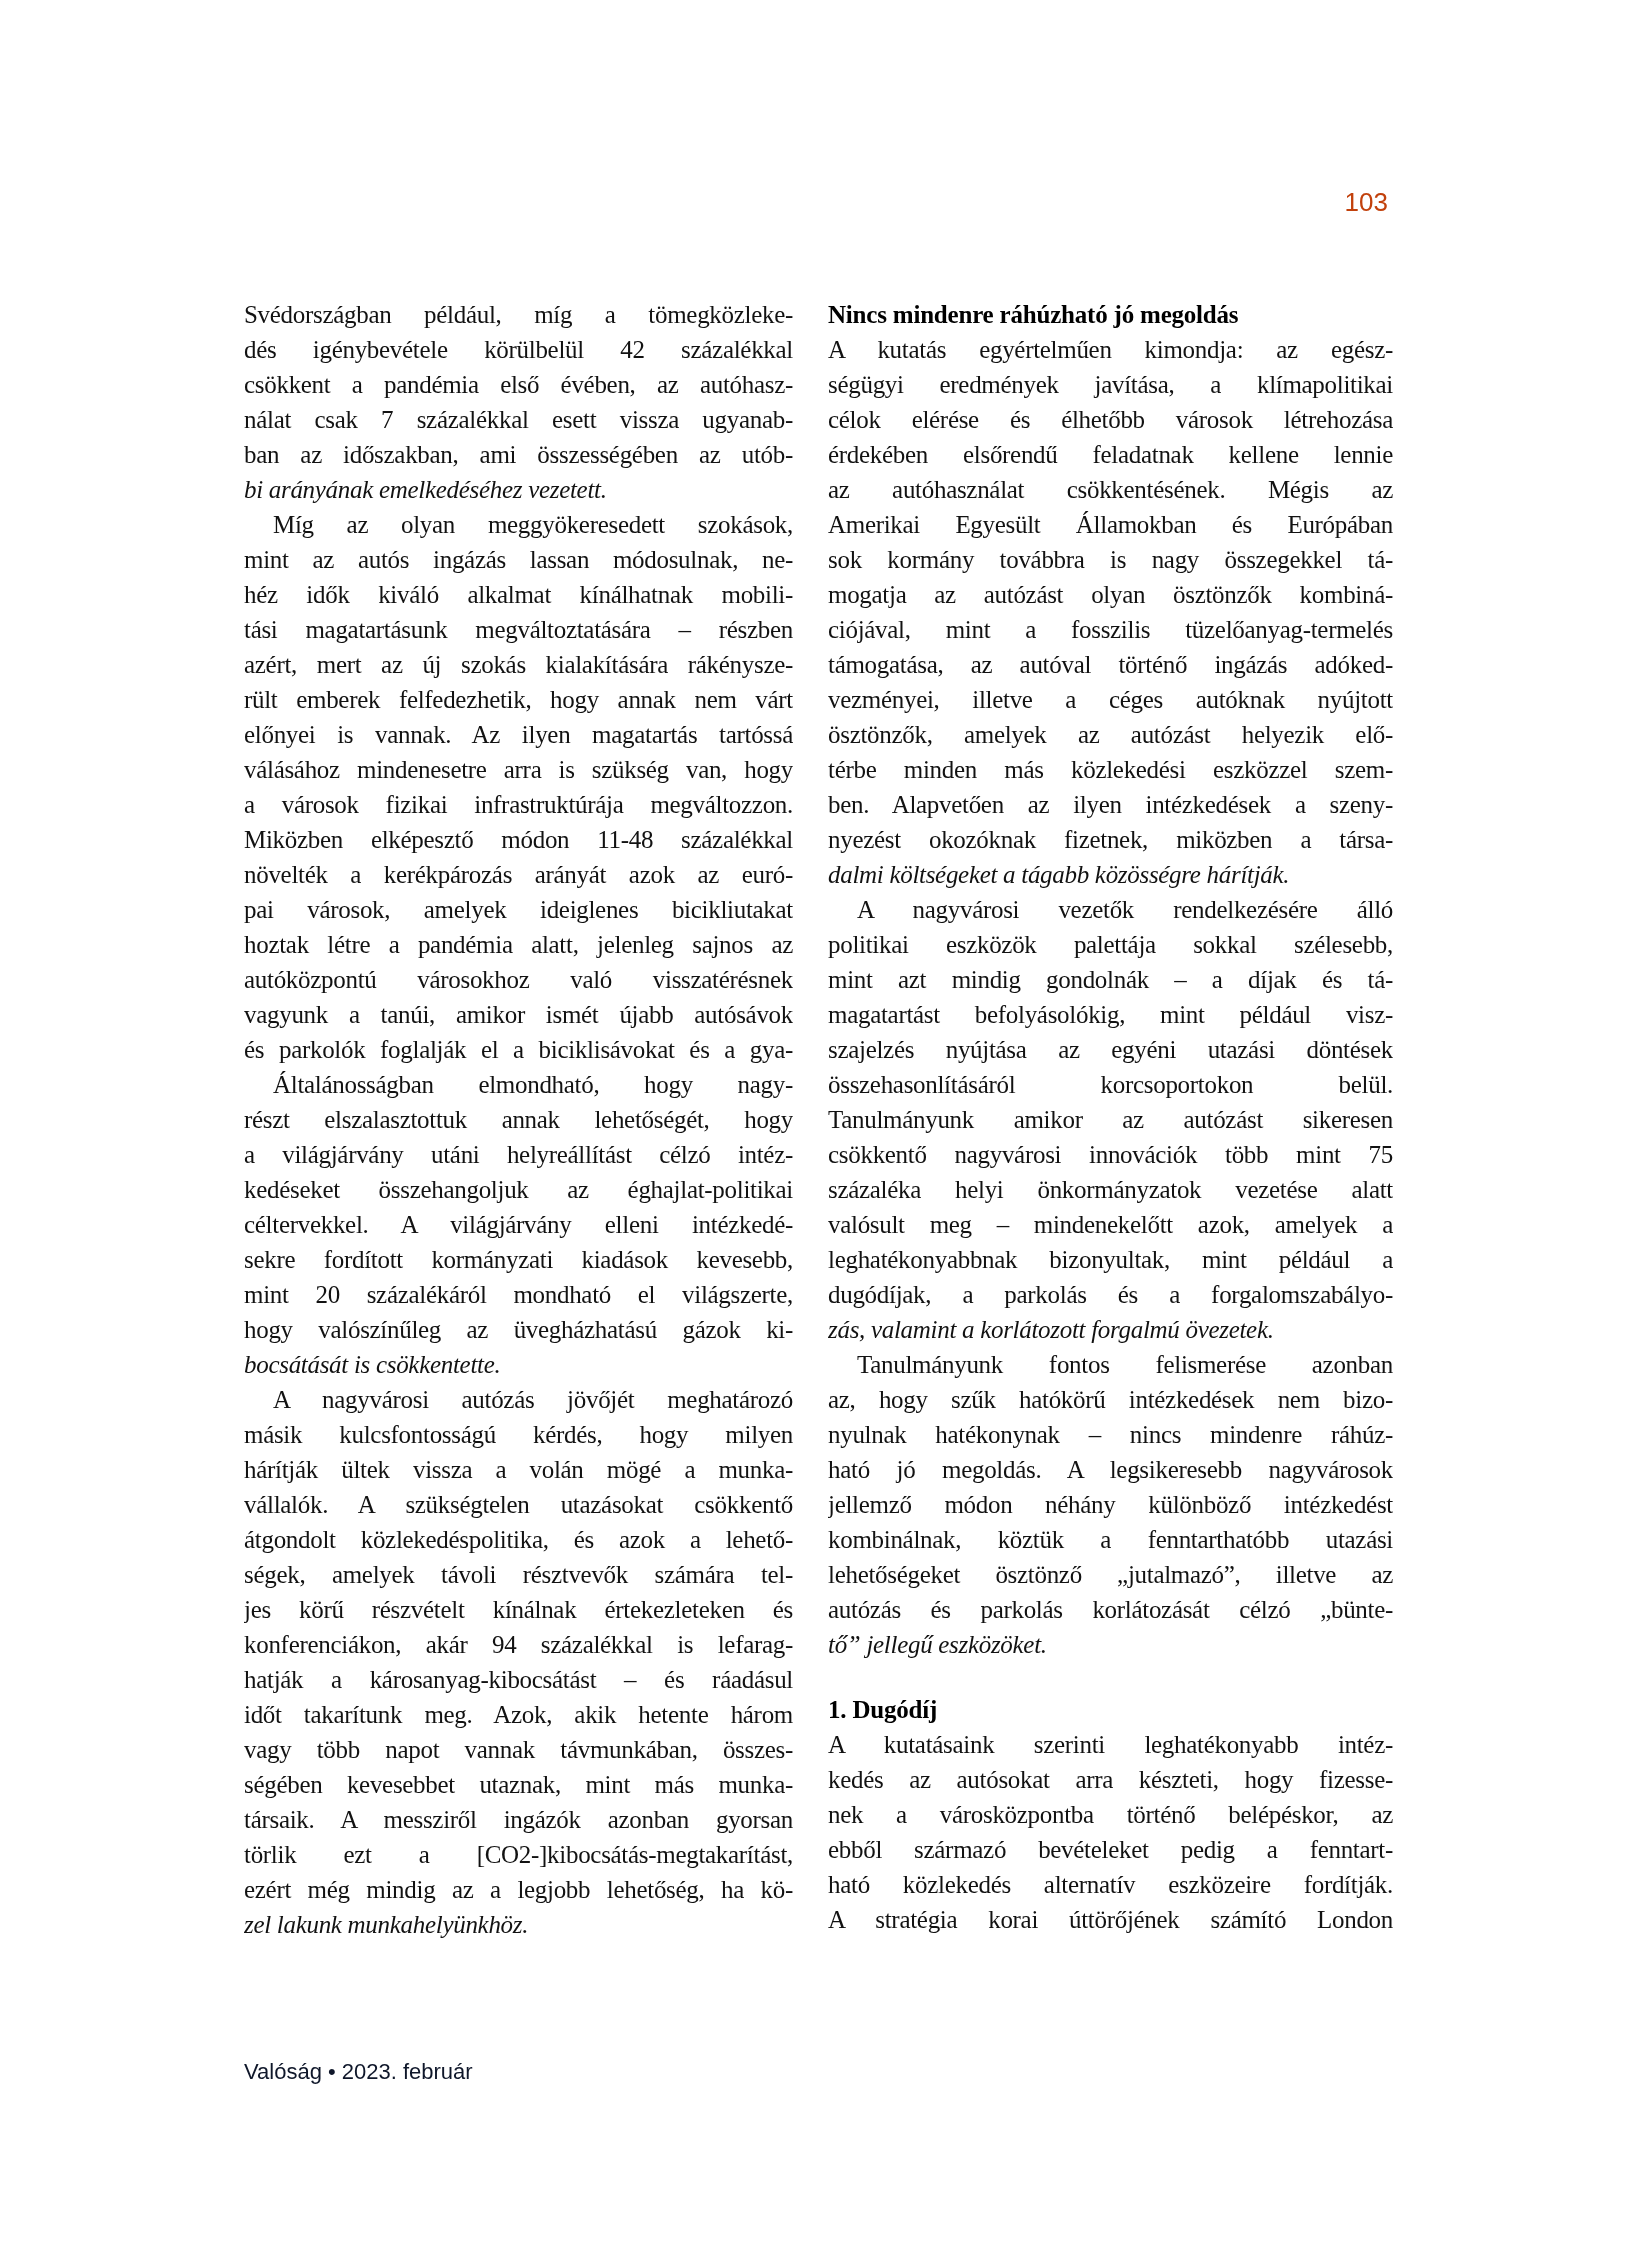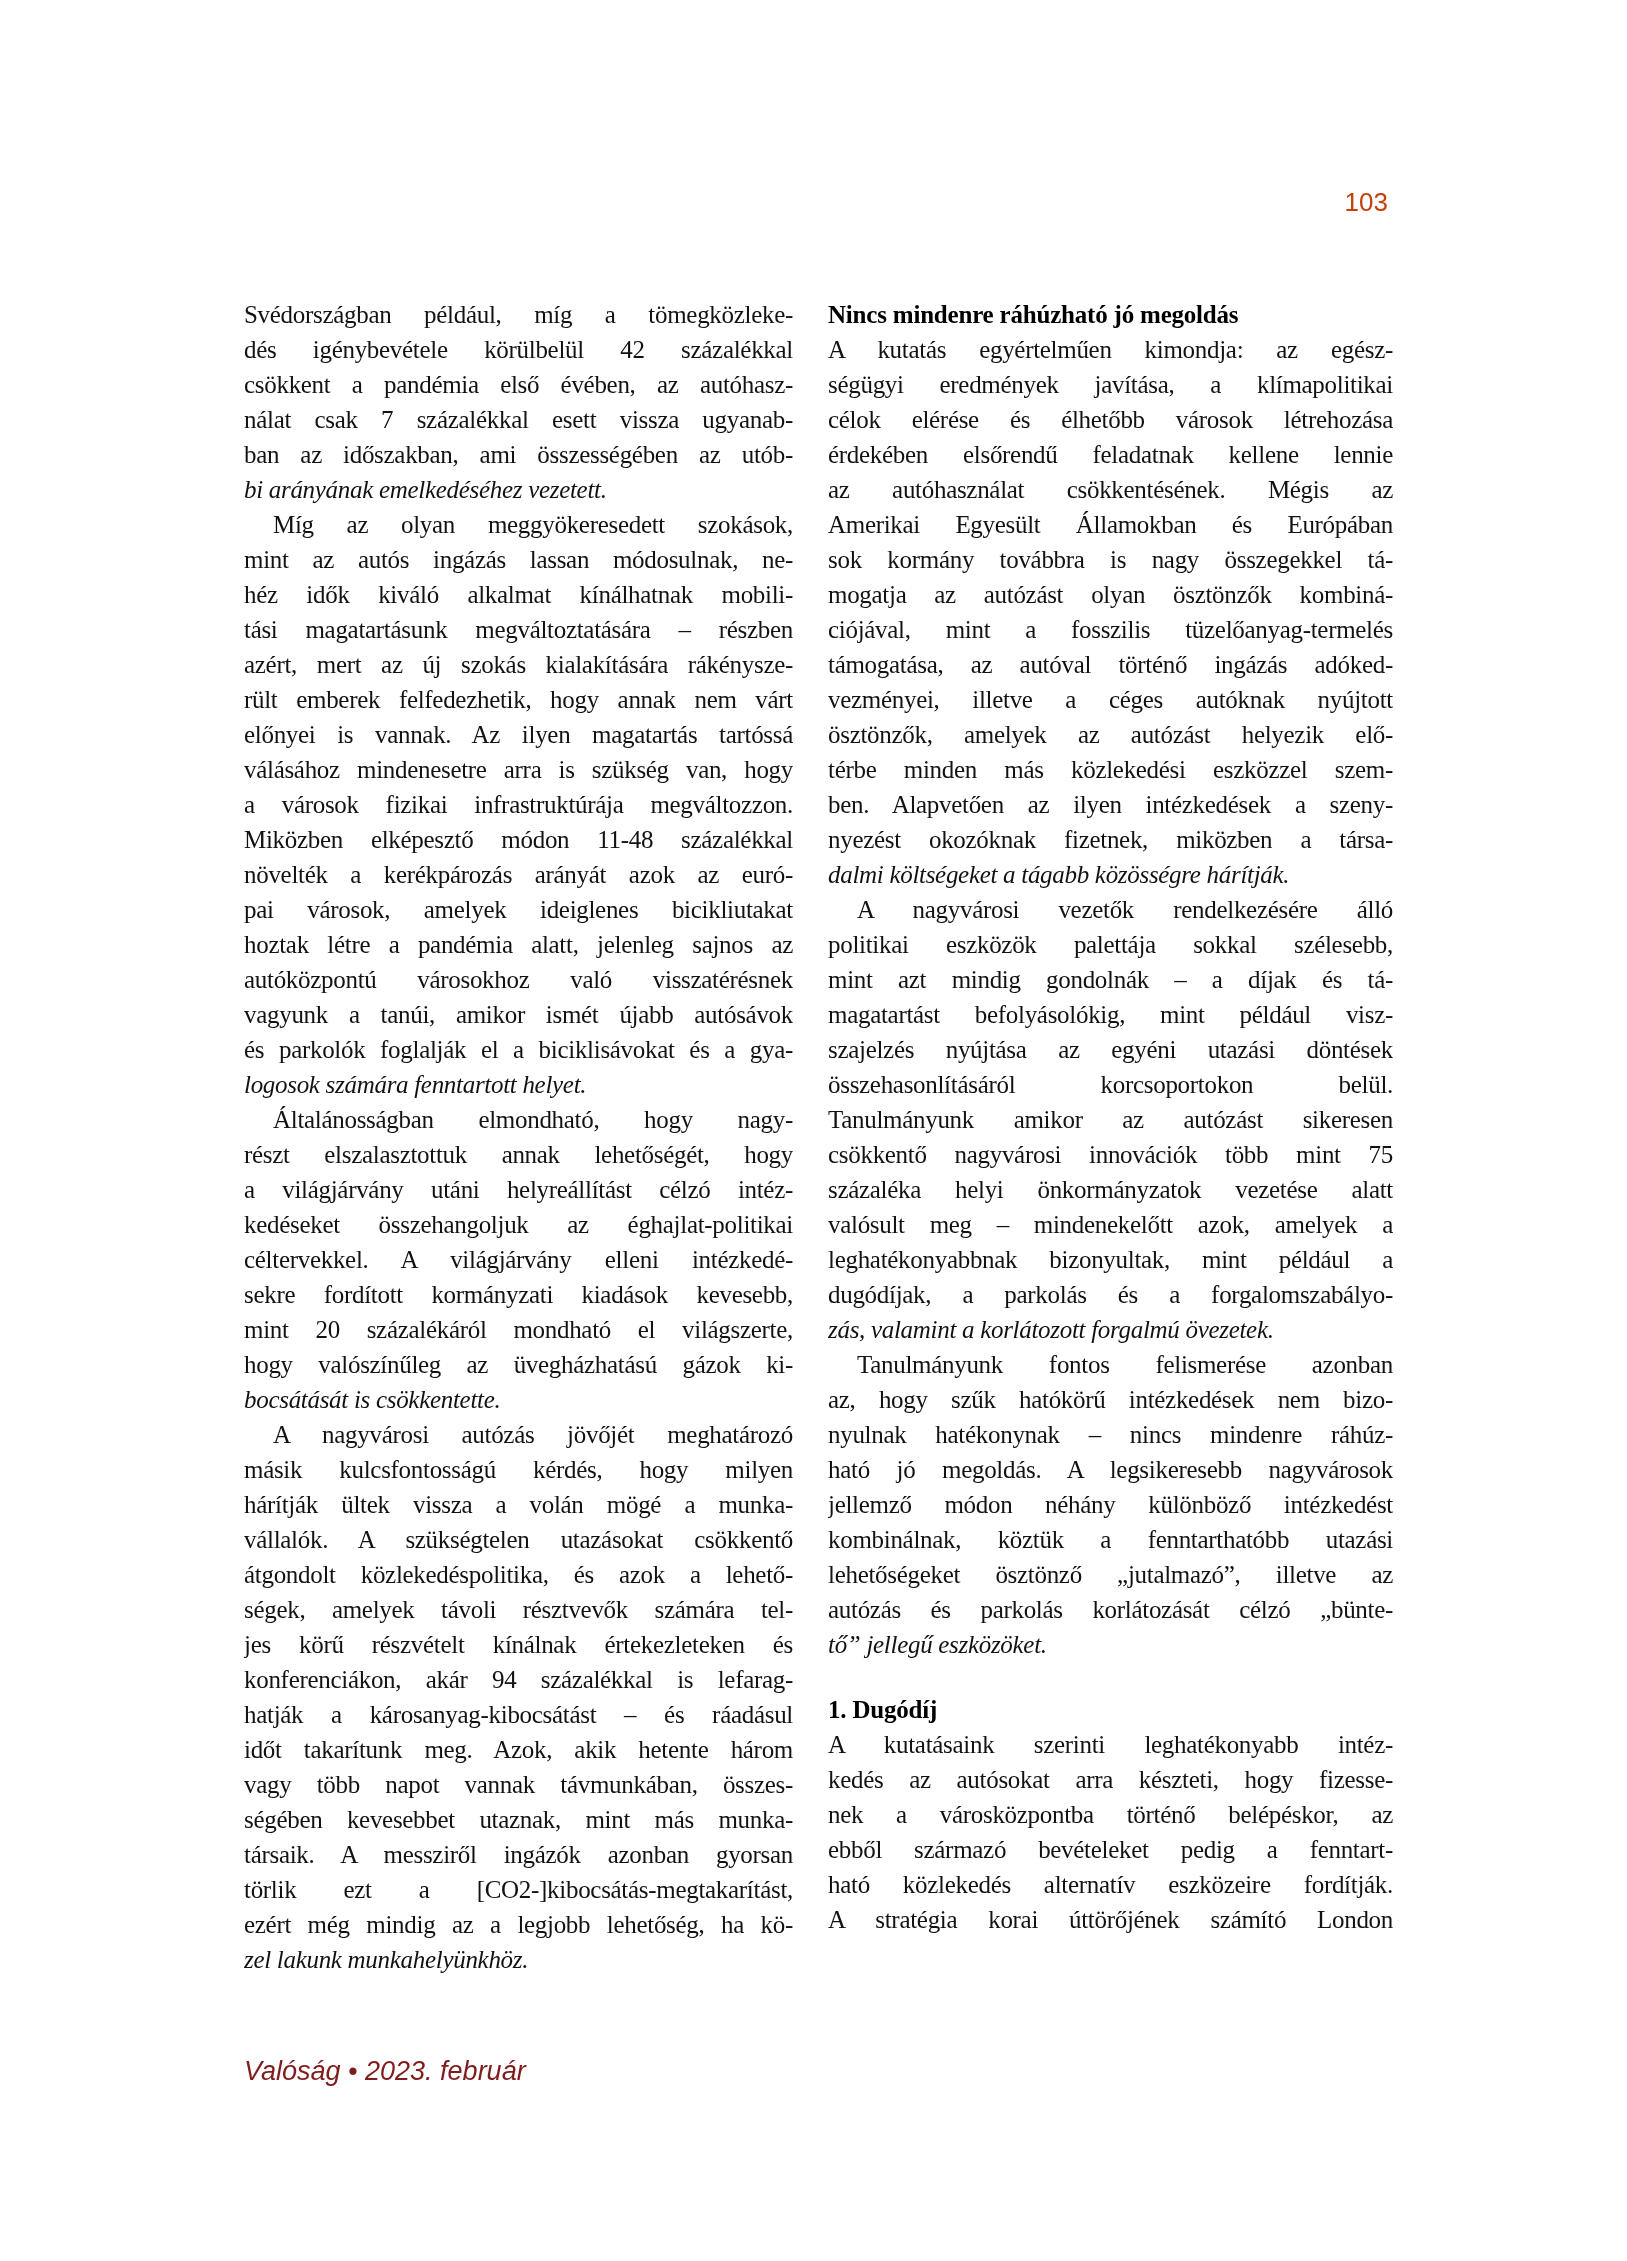--- a/index.html
+++ b/index.html
@@ -60,24 +60,23 @@
     overflow: hidden;
   }
   .gap-before {
     margin-top: 30px;
   }
   .footer {
     position: absolute;
     top: 2057px;
     left: 244px;
     font-family: "Liberation Sans", sans-serif;
-    font-size: 27px;
+    font-size: 22px;
     line-height: 29px;
-    color: #7f1d1d;
-    font-style: italic;
+    color: #0f172a;
   }
 </style>
 </head>
 <body>
 
 <div class="page">
   <div class="page-number">103</div>
 
   <div class="col col-left" id="col-left">
       <div class="para">
@@ -98,21 +97,20 @@
         <div class="line">előnyei is vannak. Az ilyen magatartás tartóssá</div>
         <div class="line">válásához mindenesetre arra is szükség van, hogy</div>
         <div class="line">a városok fizikai infrastruktúrája megváltozzon.</div>
         <div class="line">Miközben elképesztő módon 11-48 százalékkal</div>
         <div class="line">növelték a kerékpározás arányát azok az euró-</div>
         <div class="line">pai városok, amelyek ideiglenes bicikliutakat</div>
         <div class="line">hoztak létre a pandémia alatt, jelenleg sajnos az</div>
         <div class="line">autóközpontú városokhoz való visszatérésnek</div>
         <div class="line">vagyunk a tanúi, amikor ismét újabb autósávok</div>
         <div class="line">és parkolók foglalják el a biciklisávokat és a gya-</div>
-        <div class="line last">logosok számára fenntartott helyet.</div>
       </div>
       <div class="para">
         <div class="line indent">Általánosságban elmondható, hogy nagy-</div>
         <div class="line">részt elszalasztottuk annak lehetőségét, hogy</div>
         <div class="line">a világjárvány utáni helyreállítást célzó intéz-</div>
         <div class="line">kedéseket összehangoljuk az éghajlat-politikai</div>
         <div class="line">céltervekkel. A világjárvány elleni intézkedé-</div>
         <div class="line">sekre fordított kormányzati kiadások kevesebb,</div>
         <div class="line">mint 20 százalékáról mondható el világszerte,</div>
         <div class="line">hogy valószínűleg az üvegházhatású gázok ki-</div>

